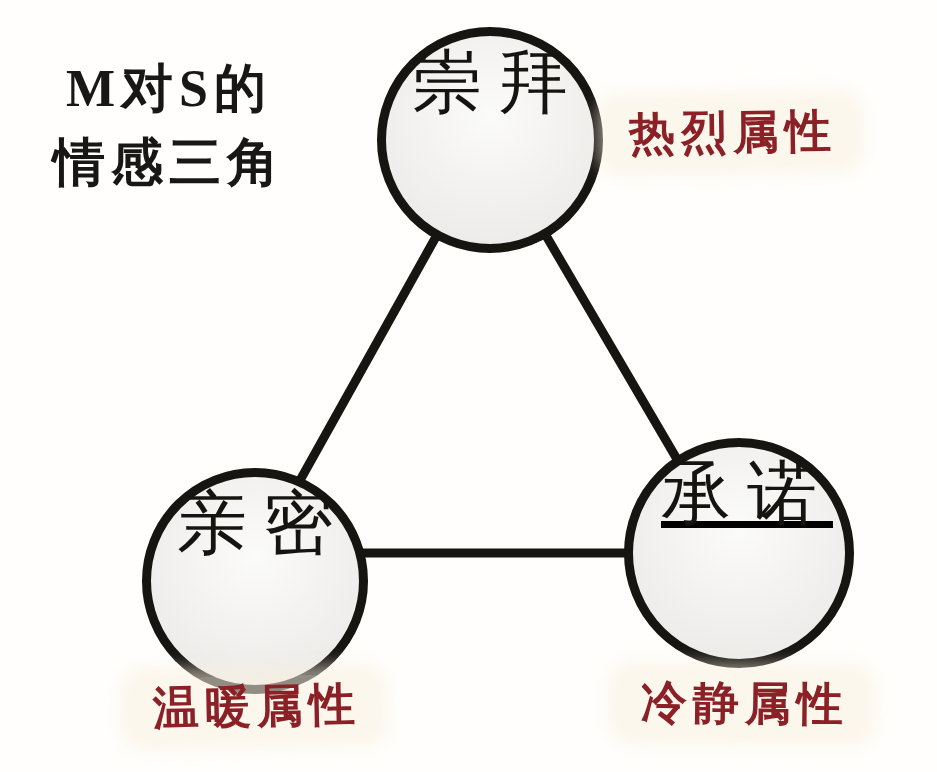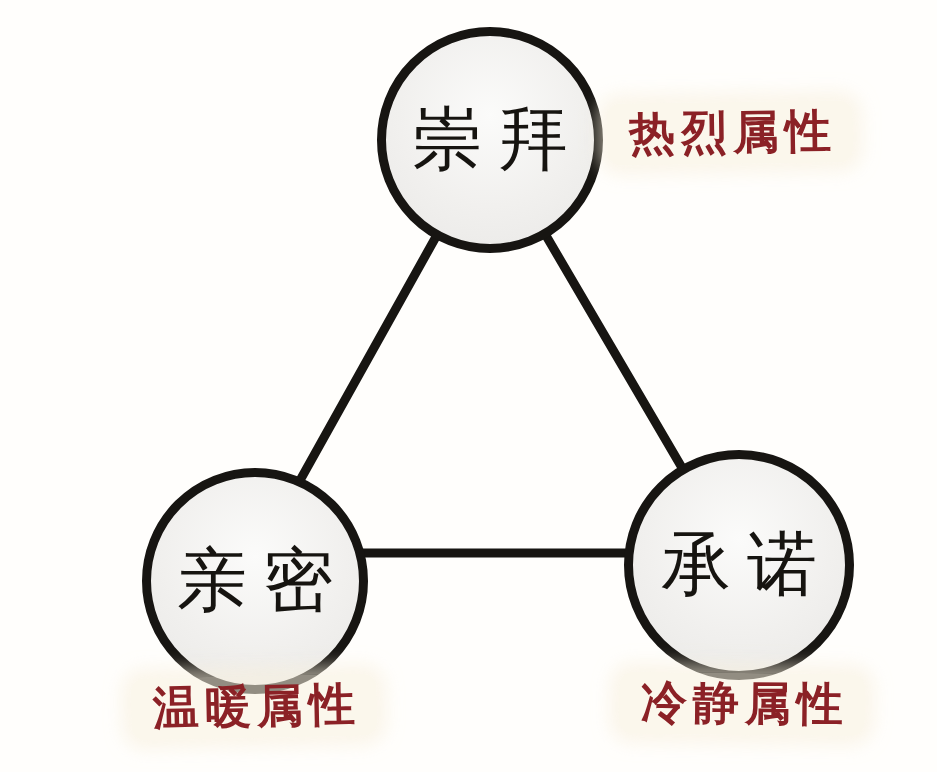--- a/index.html
+++ b/index.html
@@ -46,26 +46,26 @@
   }
 
   
   .node {
     position: absolute;
     box-sizing: border-box;
     border: 9px solid var(--node-border, #171512);
     border-radius: 50%;
     background: radial-gradient(circle at 50% 38%, #fbfbfa 0%, #f1f0ee 55%, #e9e8e6 100%);
     display: flex;
-    align-items: center;
+    align-items: flex-start;
     justify-content: center;
   }
   .node-top  { left: 377px; top: 27px;  width: 226px; height: 226px; }
   .node-bl   { left: 142px; top: 468px; width: 226px; height: 226px; }
-  .node-br   { left: 624px; top: 450px; width: 230px; height: 230px; }
+  .node-br   { left: 624px; top: 438px; width: 230px; height: 230px; text-decoration: underline; }
   .node-label {
     font-size: 70px;
     color: #161410;
     letter-spacing: 16px;
     padding-left: 16px; 
     white-space: nowrap;
     font-weight: 500;
   }
 
   
@@ -85,20 +85,24 @@
   }
   .attr-top { left: 607px; top: 102px; transform: rotate(-0.8deg); }
   .attr-bl  { left: 131px; top: 676px; transform: rotate(-1.2deg); }
   .attr-br  { left: 619px; top: 673px; transform: rotate(0.6deg); }
 </style>
 </head>
 <body>
 
 <div class="stage">
 
+  <div class="title">
+    <div class="t-line">M对S的</div>
+    <div class="t-line">情感三角</div>
+  </div>
 
   <svg class="edges" viewBox="0 0 937 772" xmlns="http://www.w3.org/2000/svg">
     <line x1="490" y1="140" x2="255" y2="561"></line>
     <line x1="490" y1="140" x2="739" y2="565"></line>
     <line x1="255" y1="553" x2="739" y2="553"></line>
   </svg>
 
   <div class="node node-top">
     <span class="node-label">崇拜</span>
   </div>

